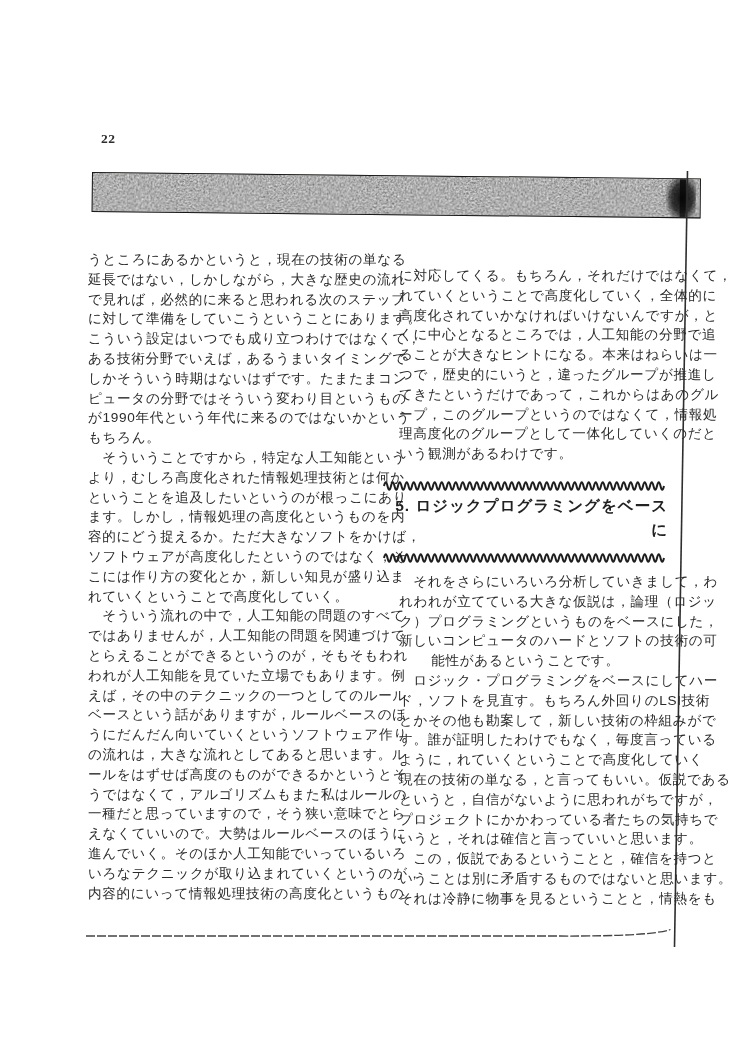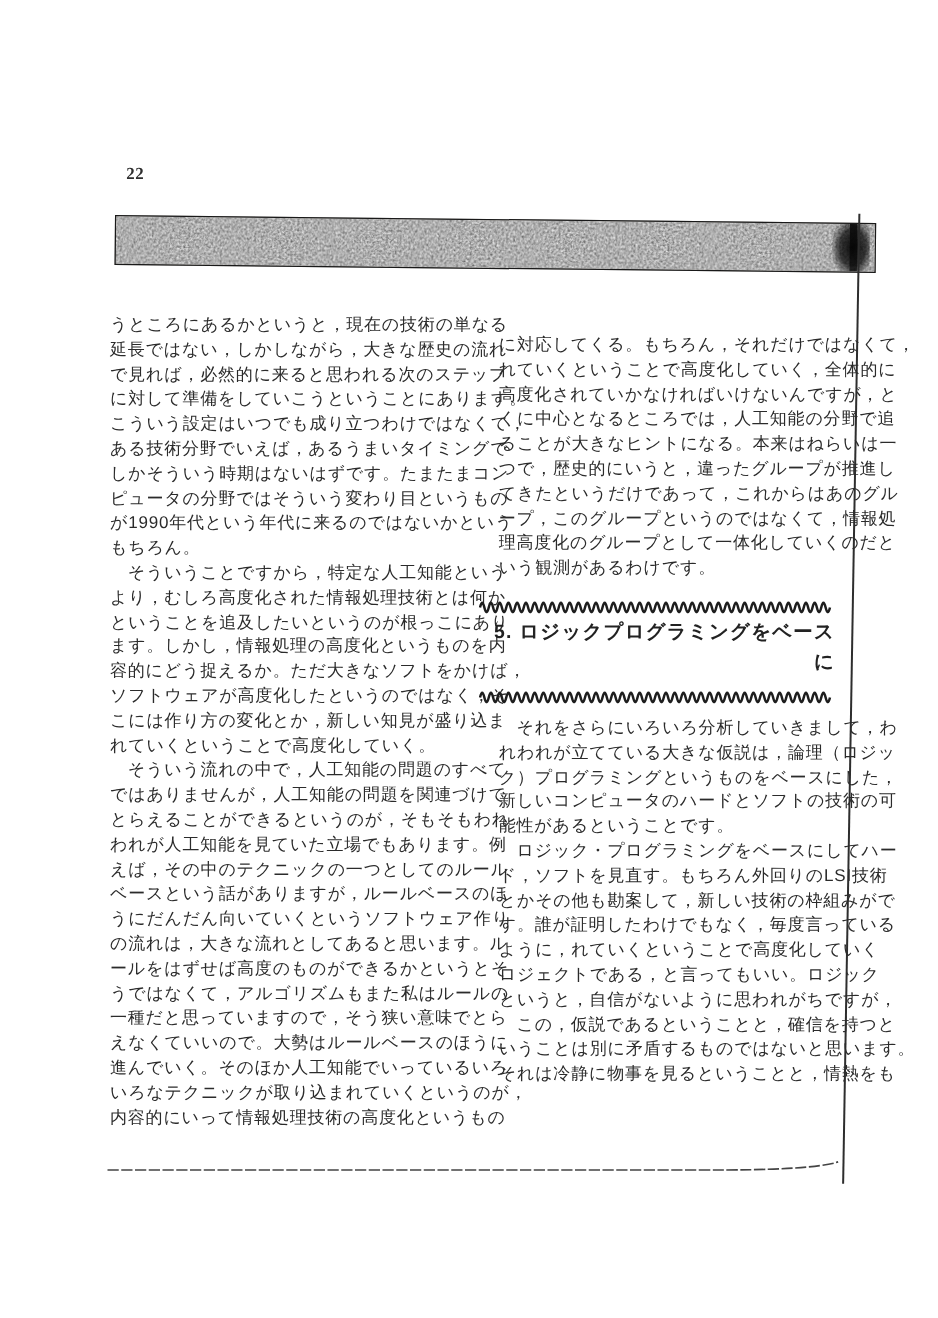--- a/index.html
+++ b/index.html
@@ -53,21 +53,21 @@
     text-rendering:optimizeLegibility;
   }
   .para{margin:16px;}
   .col.right .wavy{display:block;margin-top:10px;}
   .col.right .wavy + .heading{margin-top:3px;text-align:right;}
   .heading{
     font-size:15.5px;font-weight:700;letter-spacing:1px;
     line-height:24px;color:#222;padding-left:9px;
   }
   .heading + .wavy{margin-top:12px;}
-  .para.second{margin-top:9px;}
+  .para.second{margin-top:9px;text-align:center;}
 </style>
 </head>
 <body>
 
 <div class="page">
 
   <div class="pagenum">22</div>
 
   <div class="band">
     <svg class="noise" preserveAspectRatio="none">
@@ -154,22 +154,24 @@
           <div class="tline">　それをさらにいろいろ分析していきまして，わ</div>
           <div class="tline">れわれが立てている大きな仮説は，論理（ロジッ</div>
           <div class="tline">ク）プログラミングというものをベースにした，</div>
           <div class="tline">新しいコンピュータのハードとソフトの技術の可</div>
           <div class="tline">能性があるということです。</div>
           <div class="tline">　ロジック・プログラミングをベースにしてハー</div>
           <div class="tline">ド，ソフトを見直す。もちろん外回りのLSI技術</div>
           <div class="tline">とかその他も勘案して，新しい技術の枠組みがで</div>
           <div class="tline">す。誰が証明したわけでもなく，毎度言っている</div>
           <div class="tline">ように，れていくということで高度化していく</div>
-          <div class="tline">ロジェクトである，と言ってもいい。ロジック</div>
+          <div class="tline">現在の技術の単なる，と言ってもいい。仮説である</div>
           <div class="tline">というと，自信がないように思われがちですが，</div>
+          <div class="tline">プロジェクトにかかわっている者たちの気持ちで</div>
+          <div class="tline">いうと，それは確信と言っていいと思います。</div>
           <div class="tline">　この，仮説であるということと，確信を持つと</div>
           <div class="tline">いうことは別に矛盾するものではないと思います。</div>
           <div class="tline">それは冷静に物事を見るということと，情熱をも</div>
         </div>
     </div>
   </div>
 
 </div>
 
 </body></html>

